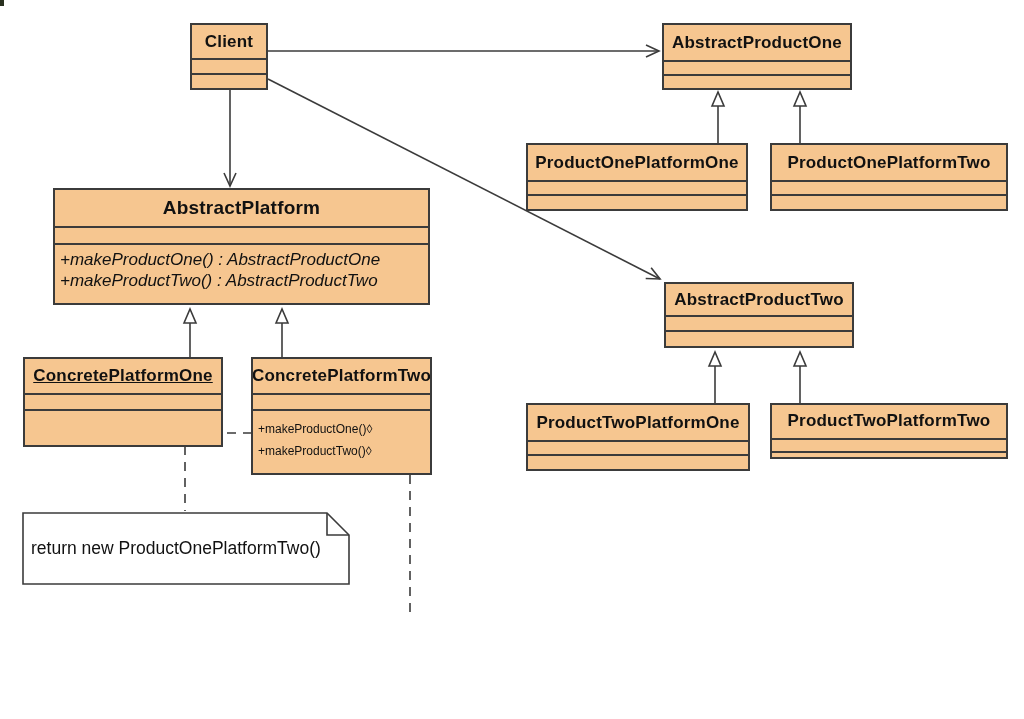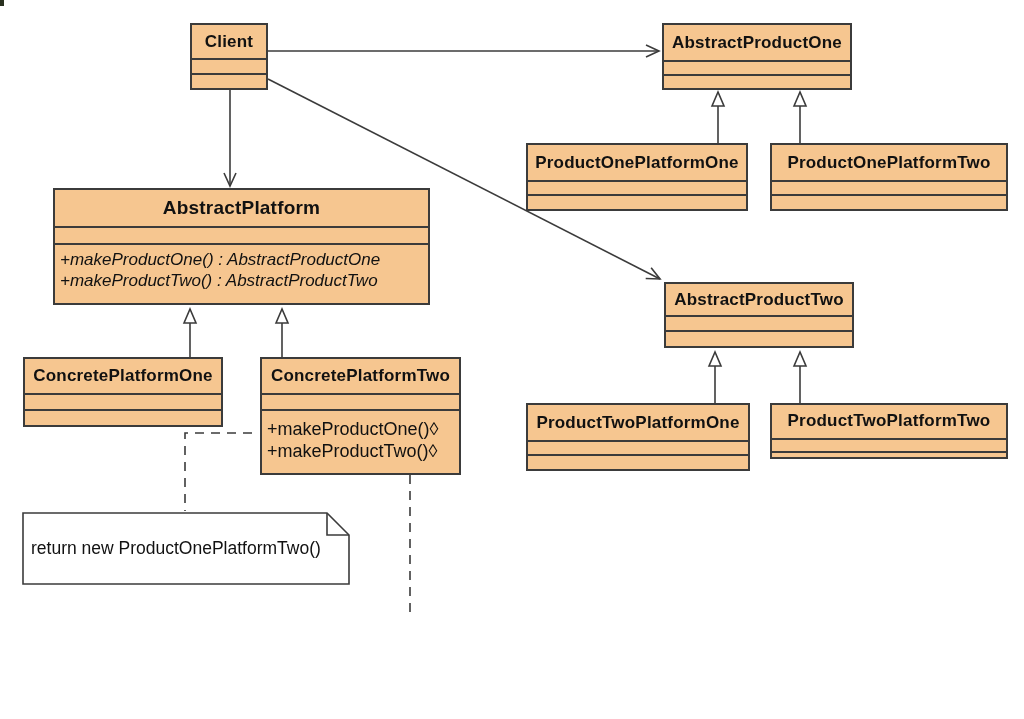--- a/index.html
+++ b/index.html
@@ -21,21 +21,21 @@
   .c-title{
     box-sizing:border-box;border-bottom:2px solid var(--line);
     display:flex;align-items:center;justify-content:center;
     font-weight:bold;font-size:17px;letter-spacing:0.2px;white-space:nowrap;overflow:hidden;
   }
   .c-attrs{box-sizing:border-box;border-bottom:2px solid var(--line);}
   .c-methods{flex:1 1 auto;box-sizing:border-box;padding:4px 0 0 5px;overflow:hidden;}
   .m-line{white-space:nowrap;font-size:17px;line-height:21px;}
   .m-italic .m-line{font-style:italic;}
   .big-title .c-title{font-size:19px;}
-  .cpt .m-line{font-size:18px;line-height:22px;}
+  .cpt .m-line{font-size:12px;line-height:22px;}
   .cpt.c-methods{padding-top:7px;}
   .uml-note{position:absolute;}
   .uml-note svg{position:absolute;left:0;top:0;}
   .note-text{
     position:absolute;left:9px;top:0;right:28px;bottom:0;
     display:flex;align-items:center;font-size:17.5px;white-space:nowrap;overflow:hidden;
   }
   .artifact{position:absolute;left:0;top:0;width:4px;height:6px;background:#29301f;}
 </style>
 </head>
@@ -98,27 +98,27 @@
 
   <div class="uml-class big-title" style="left:53px;top:188px;width:377px;height:117px;">
     <div class="c-title" style="height:38px;">AbstractPlatform</div>
     <div class="c-attrs" style="height:17px;"></div>
     <div class="c-methods m-italic">
       <div class="m-line">+makeProductOne() : AbstractProductOne</div>
       <div class="m-line">+makeProductTwo() : AbstractProductTwo</div>
     </div>
   </div>
 
-  <div class="uml-class" style="left:23px;top:357px;width:200px;height:70px;">
+  <div class="uml-class" style="left:23px;top:357px;width:200px;height:90px;text-decoration:underline;">
     <div class="c-title" style="height:36px;">ConcretePlatformOne</div>
     <div class="c-attrs" style="height:16px;"></div>
     <div class="c-methods"></div>
   </div>
 
-  <div class="uml-class" style="left:260px;top:357px;width:201px;height:118px;">
+  <div class="uml-class" style="left:251px;top:357px;width:181px;height:118px;">
     <div class="c-title" style="height:36px;">ConcretePlatformTwo</div>
     <div class="c-attrs" style="height:16px;"></div>
     <div class="c-methods cpt">
       <div class="m-line">+makeProductOne()◊</div>
       <div class="m-line">+makeProductTwo()◊</div>
     </div>
   </div>
 
   <div class="uml-class" style="left:664px;top:282px;width:190px;height:66px;">
     <div class="c-title" style="height:33px;">AbstractProductTwo</div>

